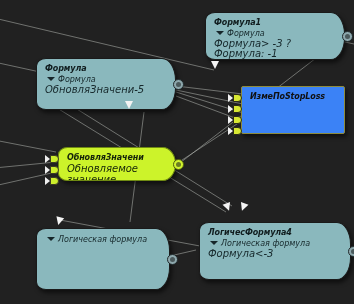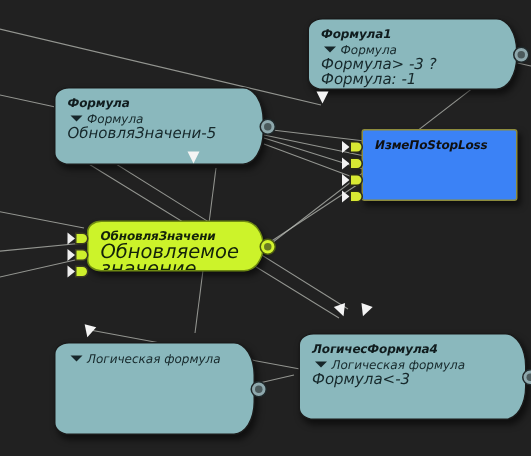--- a/index.html
+++ b/index.html
@@ -50,21 +50,21 @@
     border-top:4px solid #16262a;
     margin-right:3px; vertical-align:1px;
   }
   .expr {
     font-size:10px; color:#16282b; line-height:10px;
     white-space:pre-wrap; word-break:break-word;
   }
   .node.yellow .title { color:#101010; }
   .node.yellow .expr { color:#151505; font-size:8px; line-height:11px; }
   .node.green .title { color:#14230a; }
-  .node.green .expr { color:#14230a; font-size:13px; line-height:11px; }
+  .node.green .expr { color:#14230a; font-size:10px; line-height:11px; }
 
   
   .in-port {
     position:absolute; left:-13px; width:14px; height:8px;
   }
   .in-port .arrow {
     position:absolute; left:0; top:0; width:0;height:0;
     border-top:4px solid transparent; border-bottom:4px solid transparent;
     border-left:5px solid #f2f2f2;
   }

